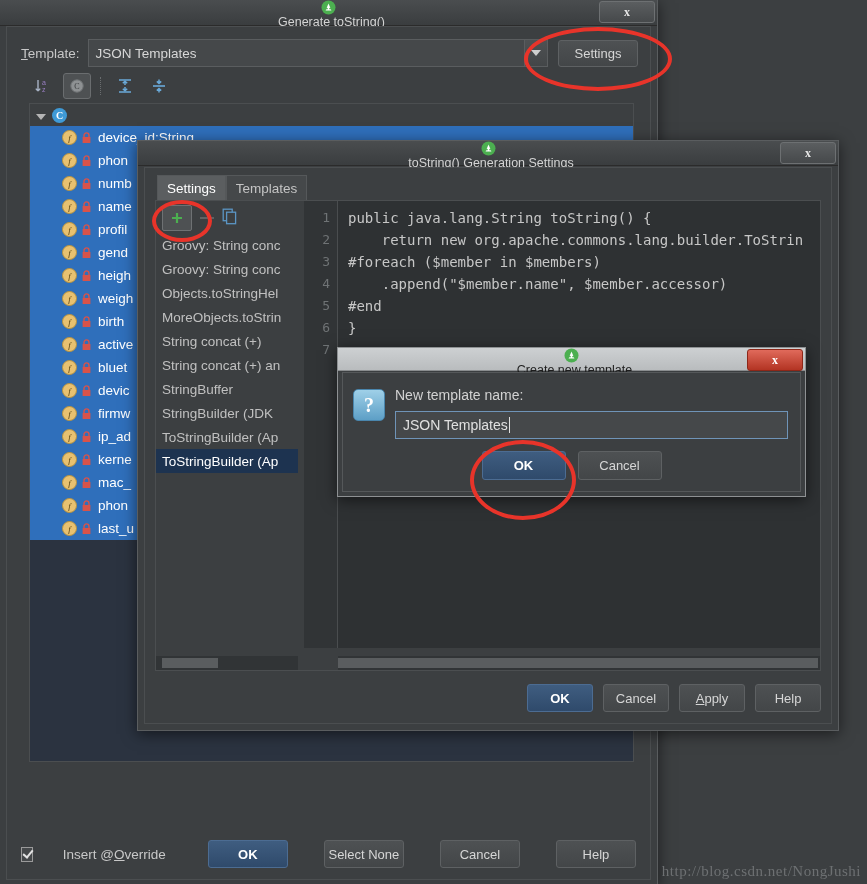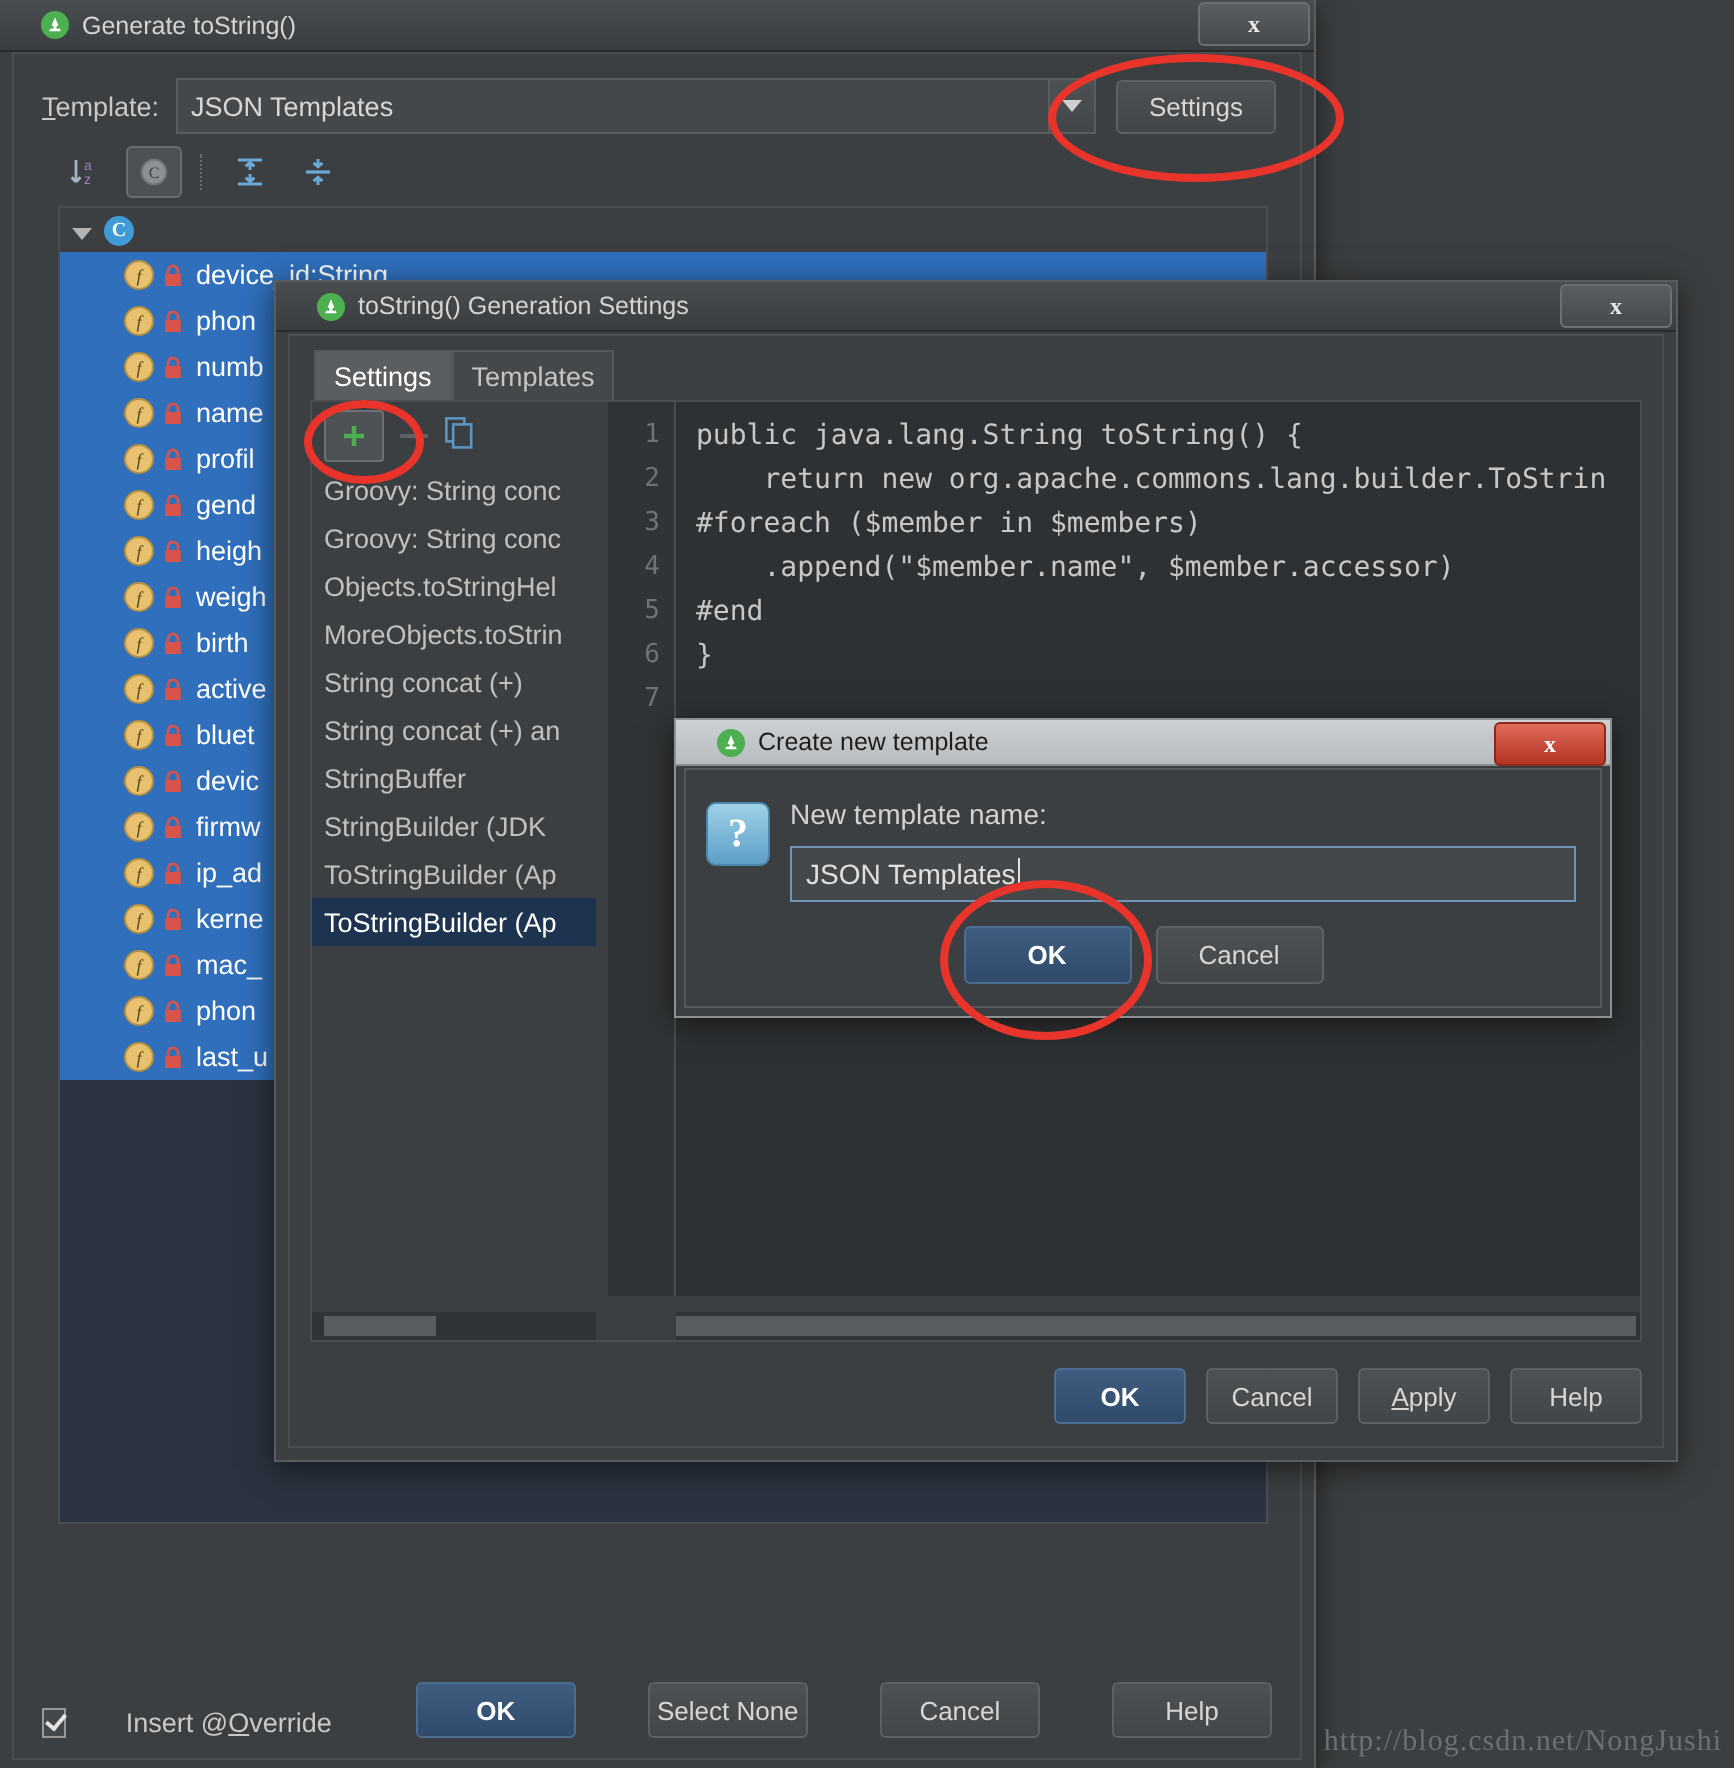--- a/index.html
+++ b/index.html
@@ -8,21 +8,21 @@
     background:#3c3f41;
     font-family:"Liberation Sans", sans-serif;
     font-size:13px;
     color:#bbbbbb;
     overflow:hidden;
     position:relative;
   }
 
   
   .win{position:absolute;background:#3c3f41;border:1px solid #5a5d5f;box-shadow:0 3px 14px rgba(0,0,0,.55);}
-  .titlebar{height:24px;background:linear-gradient(#4a4d4f,#3a3d3f);display:flex;align-items:center;padding:0 20px;position:relative;border-bottom:1px solid #2b2b2b;}
+  .titlebar{height:24px;background:linear-gradient(#4a4d4f,#3a3d3f);display:flex;align-items:center;padding:0 20px;position:relative;border-bottom:1px solid #2b2b2b;flex-direction:column;}
   .titlebar .tb-title{font-size:12.5px;color:#d4d4d4;margin-left:6px;white-space:nowrap;}
   .ico-as{width:15px;height:15px;flex:0 0 15px;position:relative;}
   .ico-as svg{display:block;}
   .winclose{position:absolute;right:2px;top:1px;width:54px;height:20px;border:1px solid #6d7072;border-radius:3px;
             background:linear-gradient(#5b5e60,#46494b);color:#e7e7e7;font-size:12px;font-weight:bold;
             display:flex;align-items:center;justify-content:center;font-family:"Liberation Serif",serif;}
   .winclose.red{background:linear-gradient(#e06a5b,#b33423);border:1px solid #8d2718;color:#fff;}
 
   
   .btn{border:1px solid #5e6163;border-radius:3px;background:linear-gradient(#4e5153,#434648);
@@ -56,21 +56,21 @@
   .tri{width:0;height:0;border-left:6px solid #b5b5b5;border-top:4px solid transparent;border-bottom:4px solid transparent;margin:0 6px 0 2px;}
   .tri.open{border-left:5px solid transparent;border-right:5px solid transparent;border-top:6px solid #b5b5b5;border-bottom:none;margin-top:3px;}
   .cls-ico{width:15px;height:15px;border-radius:50%;background:#3f9ad6;color:#ffffff;font-size:10px;font-weight:bold;
            display:flex;align-items:center;justify-content:center;margin-right:5px;font-family:"Liberation Serif",serif;}
   .frow{height:23px;display:flex;align-items:center;padding-left:32px;color:#c6d2de;font-size:13.5px;white-space:nowrap;}
   .frow.sel{background:#2f6fbb;color:#ffffff;}
   .f-ico{width:13px;height:13px;border-radius:50%;background:#e8c170;border:1px solid #b8923f;color:#5b4512;font-size:9px;
          display:flex;align-items:center;justify-content:center;margin-right:4px;font-family:"Liberation Serif",serif;font-style:italic;}
   .lock-ico{width:11px;height:12px;margin-right:6px;}
 
-  #gen-bottom{position:absolute;left:14px;right:14px;bottom:10px;height:30px;display:flex;align-items:flex-end;gap:24px;}
+  #gen-bottom{position:absolute;left:14px;right:14px;bottom:10px;height:30px;display:flex;align-items:center;gap:24px;}
   .chk{width:13px;height:13px;border:1px solid #9a9a9a;background:#45484a;margin-right:6px;position:relative;}
   .chk:after{content:"";position:absolute;left:3px;top:0px;width:4px;height:8px;border:solid #e3e3e3;border-width:0 2px 2px 0;transform:rotate(40deg);}
   #gen-bottom .lbl{font-size:13.5px;color:#c8c8c8;white-space:nowrap;margin-right:18px;}
 
   
   #setwin{left:137px;top:140px;width:700px;height:589px;}
   #set-body{position:absolute;left:6px;top:26px;right:6px;bottom:6px;background:#3c3f41;border:1px solid #4b4e50;}
   .tabs{position:absolute;left:12px;top:6px;height:26px;display:flex;align-items:flex-end;}
   .tab{height:24px;padding:0 9px;display:flex;align-items:center;font-size:13.5px;color:#c4c4c4;background:#45484a;border:1px solid #55585a;border-bottom:none;}
   .tab.active{background:#5b5e60;color:#ffffff;}
@@ -85,21 +85,21 @@
   .gutter{width:34px;background:#313436;border-right:1px solid #4a4d4f;padding-top:6px;box-sizing:border-box;}
   .gutter div{height:22px;line-height:22px;text-align:right;padding-right:7px;color:#6f7375;
               font-family:"DejaVu Sans Mono",monospace;font-size:13px;}
   .code{flex:1;padding-top:6px;overflow:hidden;white-space:pre;}
   .code div{height:22px;line-height:22px;color:#c7c7c7;font-family:"DejaVu Sans Mono",monospace;font-size:14px;padding-left:10px;}
   .hsb{position:absolute;height:14px;background:#313436;}
   .hsb .thumb{position:absolute;height:10px;top:2px;background:#5a5d5f;}
   .setfooter{position:absolute;right:10px;bottom:10px;height:30px;display:flex;align-items:center;gap:10px;}
 
   
-  #newwin{left:337px;top:347px;width:467px;height:148px;border:1px solid #8e9193;background:#3c3f41;margin-top:12px;}
+  #newwin{left:337px;top:347px;width:467px;height:148px;border:1px solid #8e9193;background:#3c3f41;}
   #newwin .titlebar{height:22px;background:linear-gradient(#cdd0d2,#b9bcbe);border-bottom:1px solid #8a8d8f;}
   #newwin .tb-title{color:#1d1d1d;font-size:12.5px;}
   #new-body{position:absolute;left:4px;top:24px;right:4px;bottom:4px;background:#3c3f41;border:1px solid #55585a;}
   .qico{position:absolute;left:10px;top:16px;width:30px;height:30px;border-radius:5px;
         background:linear-gradient(#9fd0e8,#5d9fc6);border:1px solid #4a86ad;color:#ffffff;font-size:20px;font-weight:bold;
         display:flex;align-items:center;justify-content:center;font-family:"Liberation Serif",serif;}
   .new-lbl{position:absolute;left:52px;top:14px;font-size:14px;color:#d2d2d2;}
   .new-input{position:absolute;left:52px;top:38px;right:12px;height:28px;background:#45484a;border:1px solid #6f94b8;
              display:flex;align-items:center;padding-left:7px;box-sizing:border-box;}
   .new-input .val{font-size:14px;color:#e0e0e0;}

